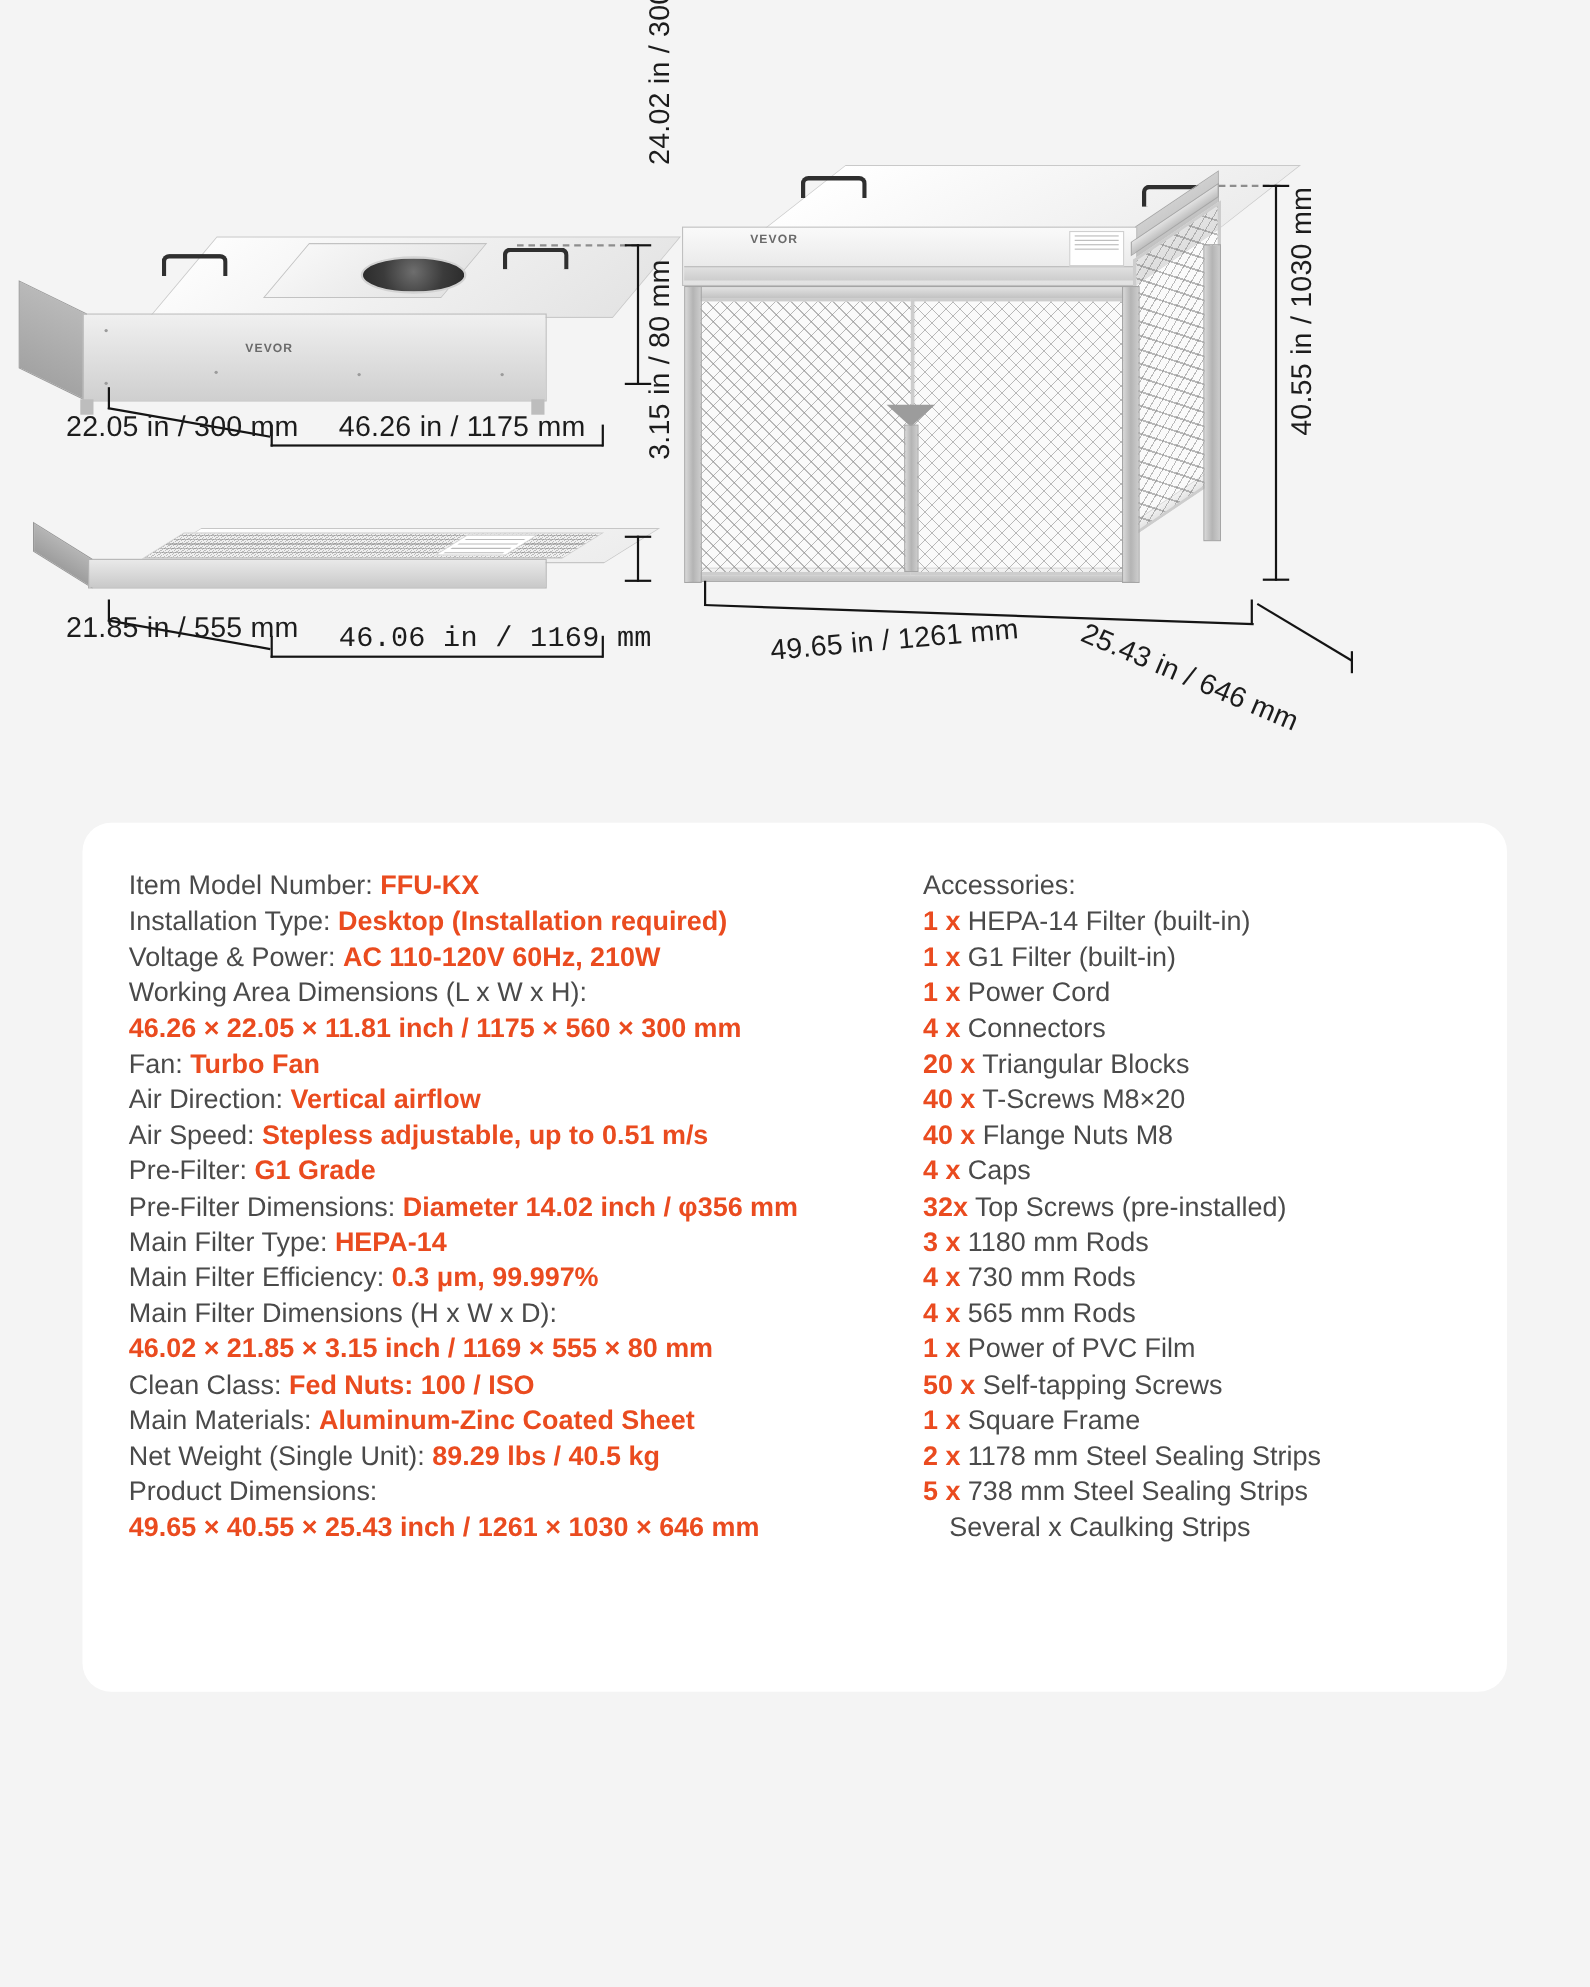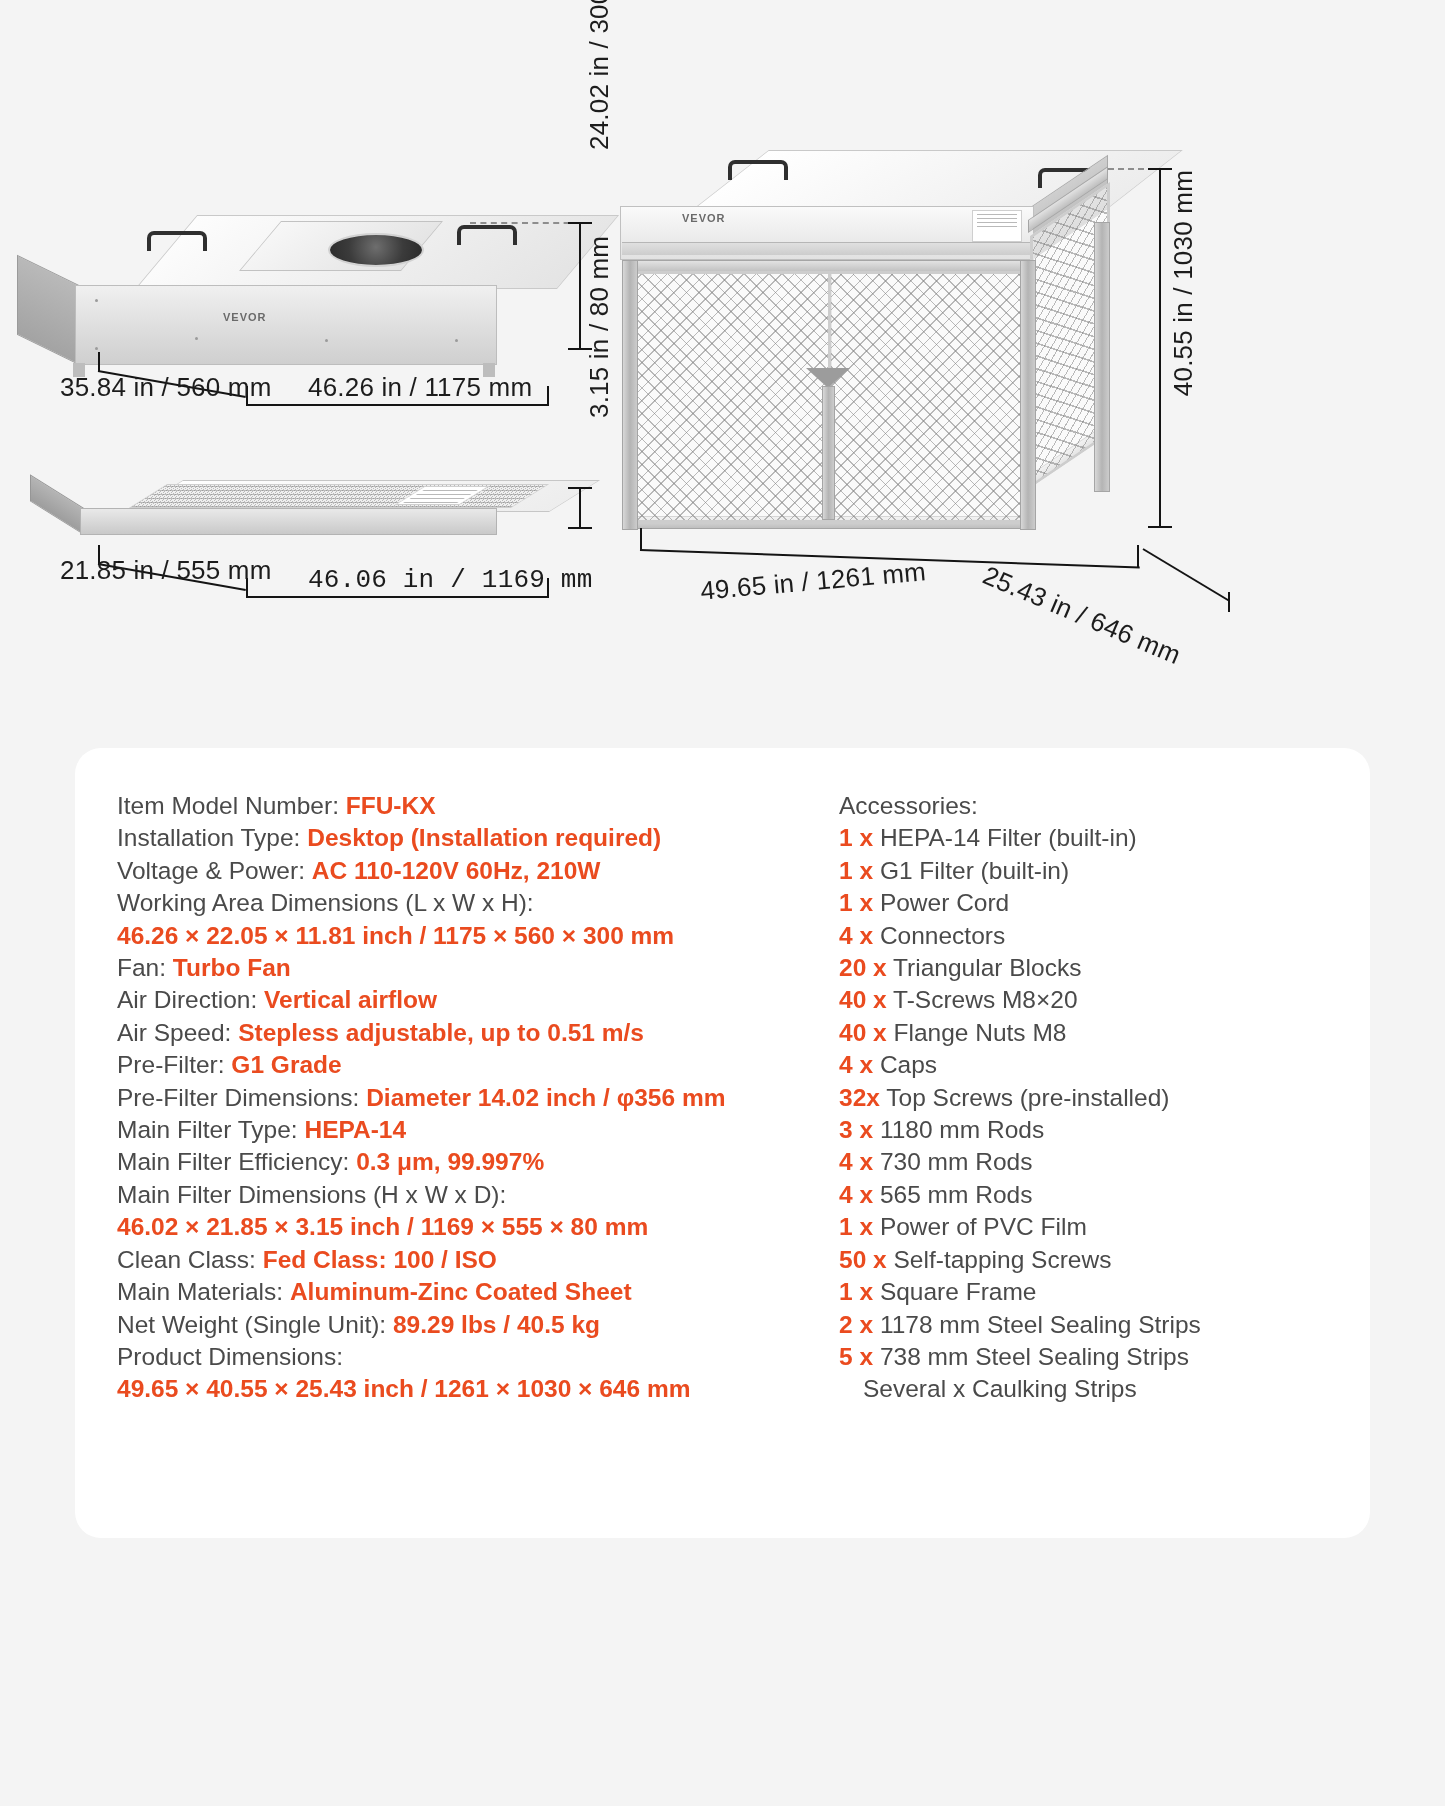--- a/index.html
+++ b/index.html
@@ -164,21 +164,21 @@
       <div class="screwdot" style="left:380px;top:124px;"></div>
       <div class="ln" style="left:-2px;top:148px;width:12px;height:14px;background:#bdbdbd;"></div>
       <div class="ln" style="left:408px;top:148px;width:12px;height:14px;background:#bdbdbd;"></div>
     </div>
 
     <div class="ln" style="left:98px;top:352px;width:2px;height:20px;"></div>
     <div class="ln" style="left:98px;top:370px;width:150px;height:2px;transform:rotate(10deg);transform-origin:left center;"></div>
     <div class="ln" style="left:246px;top:386px;width:2px;height:20px;"></div>
     <div class="ln" style="left:246px;top:404px;width:302px;height:2px;"></div>
     <div class="ln" style="left:547px;top:386px;width:2px;height:20px;"></div>
-    <div class="dimlabel" style="left:60px;top:372px;">35.84 in / 560 mm</div>
+    <div class="dimlabel" style="left:60px;top:372px;">22.05 in / 300 mm</div>
     <div class="dimlabel" style="left:308px;top:372px;">46.26 in / 1175 mm</div>
 
     <div class="dash" style="left:470px;top:222px;width:110px;"></div>
     <div class="ln" style="left:568px;top:222px;width:24px;height:2px;"></div>
     <div class="ln" style="left:579px;top:222px;width:2px;height:128px;"></div>
     <div class="ln" style="left:568px;top:348px;width:24px;height:2px;"></div>
     <div class="dimlabel" style="left:584px;top:150px;transform:rotate(-90deg);transform-origin:left top;">24.02 in / 300 mm</div>
 
     <div id="tray">
       <div class="tray-top"></div>
@@ -265,21 +265,21 @@
         <div class="spec-val">46.26 × 22.05 × 11.81 inch / 1175 × 560 × 300 mm</div>
         <div class="spec-line"><span>Fan: </span><span class="v">Turbo Fan</span></div>
         <div class="spec-line"><span>Air Direction: </span><span class="v">Vertical airflow</span></div>
         <div class="spec-line"><span>Air Speed: </span><span class="v">Stepless adjustable, up to 0.51 m/s</span></div>
         <div class="spec-line"><span>Pre-Filter: </span><span class="v">G1 Grade</span></div>
         <div class="spec-line"><span>Pre-Filter Dimensions: </span><span class="v">Diameter 14.02 inch / φ356 mm</span></div>
         <div class="spec-line"><span>Main Filter Type: </span><span class="v">HEPA-14</span></div>
         <div class="spec-line"><span>Main Filter Efficiency: </span><span class="v">0.3 μm, 99.997%</span></div>
         <div class="spec-line"><span>Main Filter Dimensions (H x W x D):</span></div>
         <div class="spec-val">46.02 × 21.85 × 3.15 inch / 1169 × 555 × 80 mm</div>
-        <div class="spec-line"><span>Clean Class: </span><span class="v">Fed Class: 100 / ISO</span></div>
+        <div class="spec-line"><span>Clean Class: </span><span class="v">Fed Nuts: 100 / ISO</span></div>
         <div class="spec-line"><span>Main Materials: </span><span class="v">Aluminum-Zinc Coated Sheet</span></div>
         <div class="spec-line"><span>Net Weight (Single Unit): </span><span class="v">89.29 lbs / 40.5 kg</span></div>
         <div class="spec-line"><span>Product Dimensions:</span></div>
         <div class="spec-val">49.65 × 40.55 × 25.43 inch / 1261 × 1030 × 646 mm</div>
       </div>
 
       <div class="col-right">
         <div class="acc-head">Accessories:</div>
         <div class="acc-row"><span class="q">1 x</span> <span>HEPA-14 Filter (built-in)</span></div>
         <div class="acc-row"><span class="q">1 x</span> <span>G1 Filter (built-in)</span></div>

